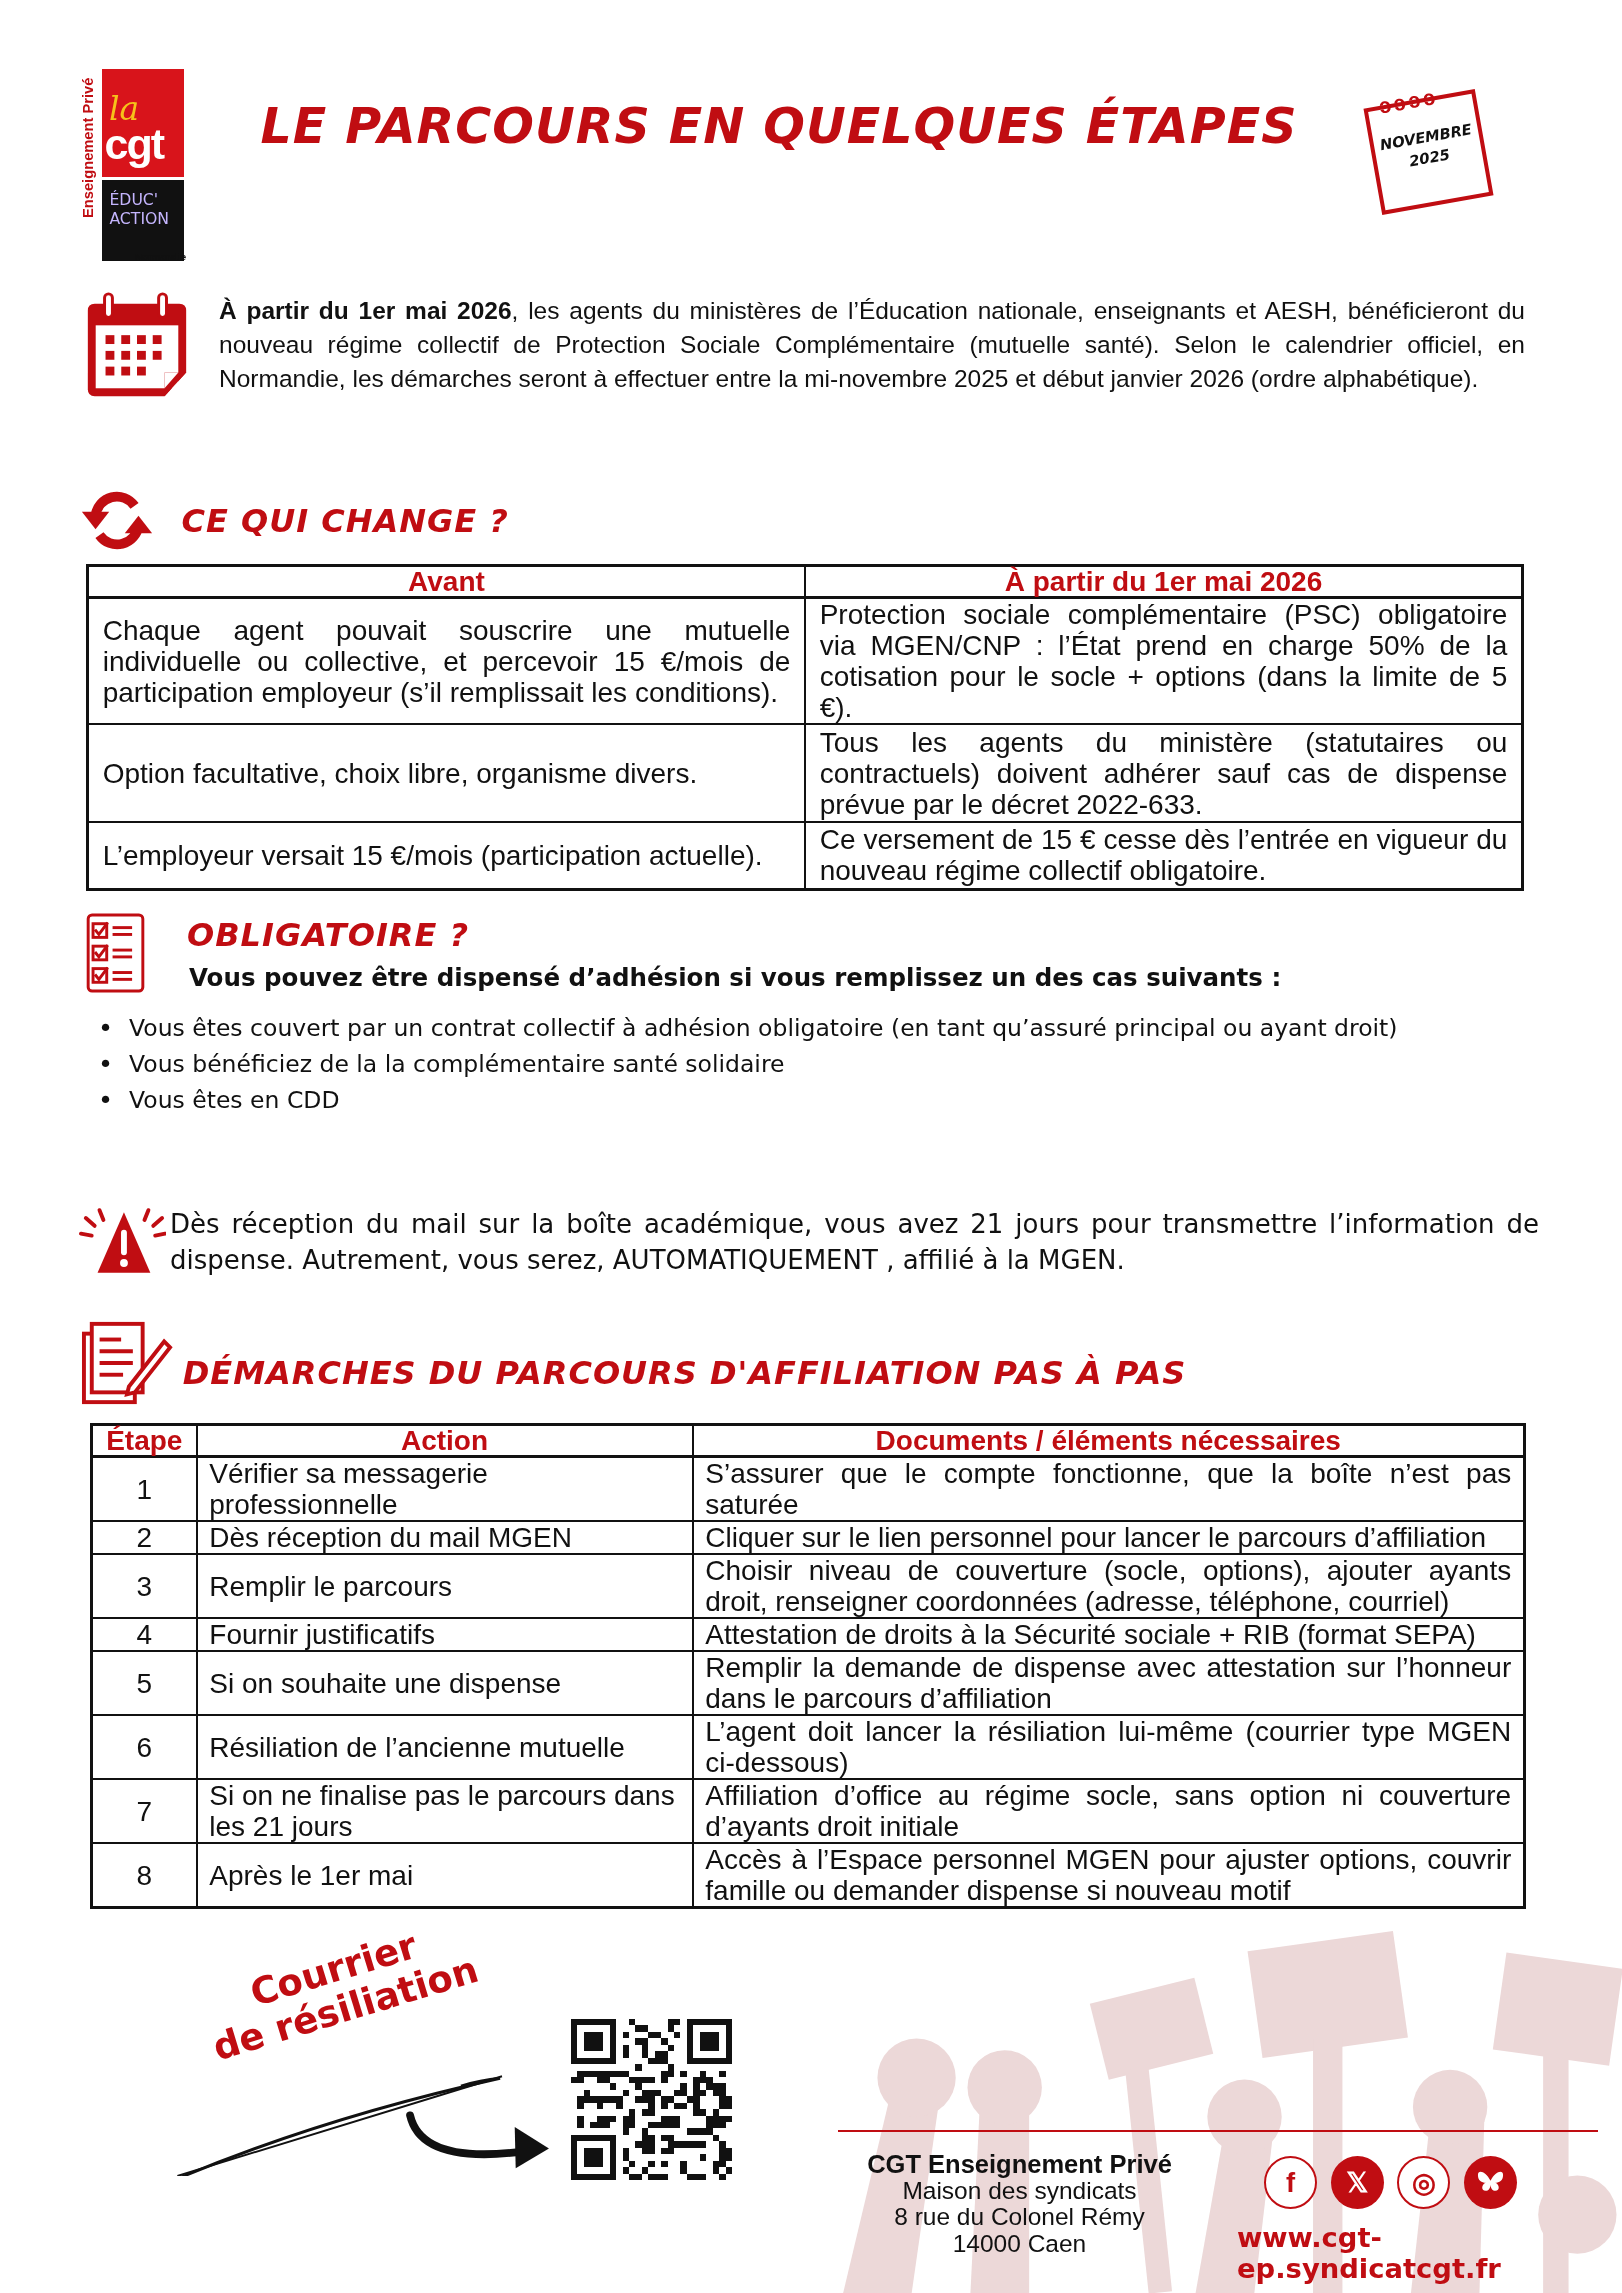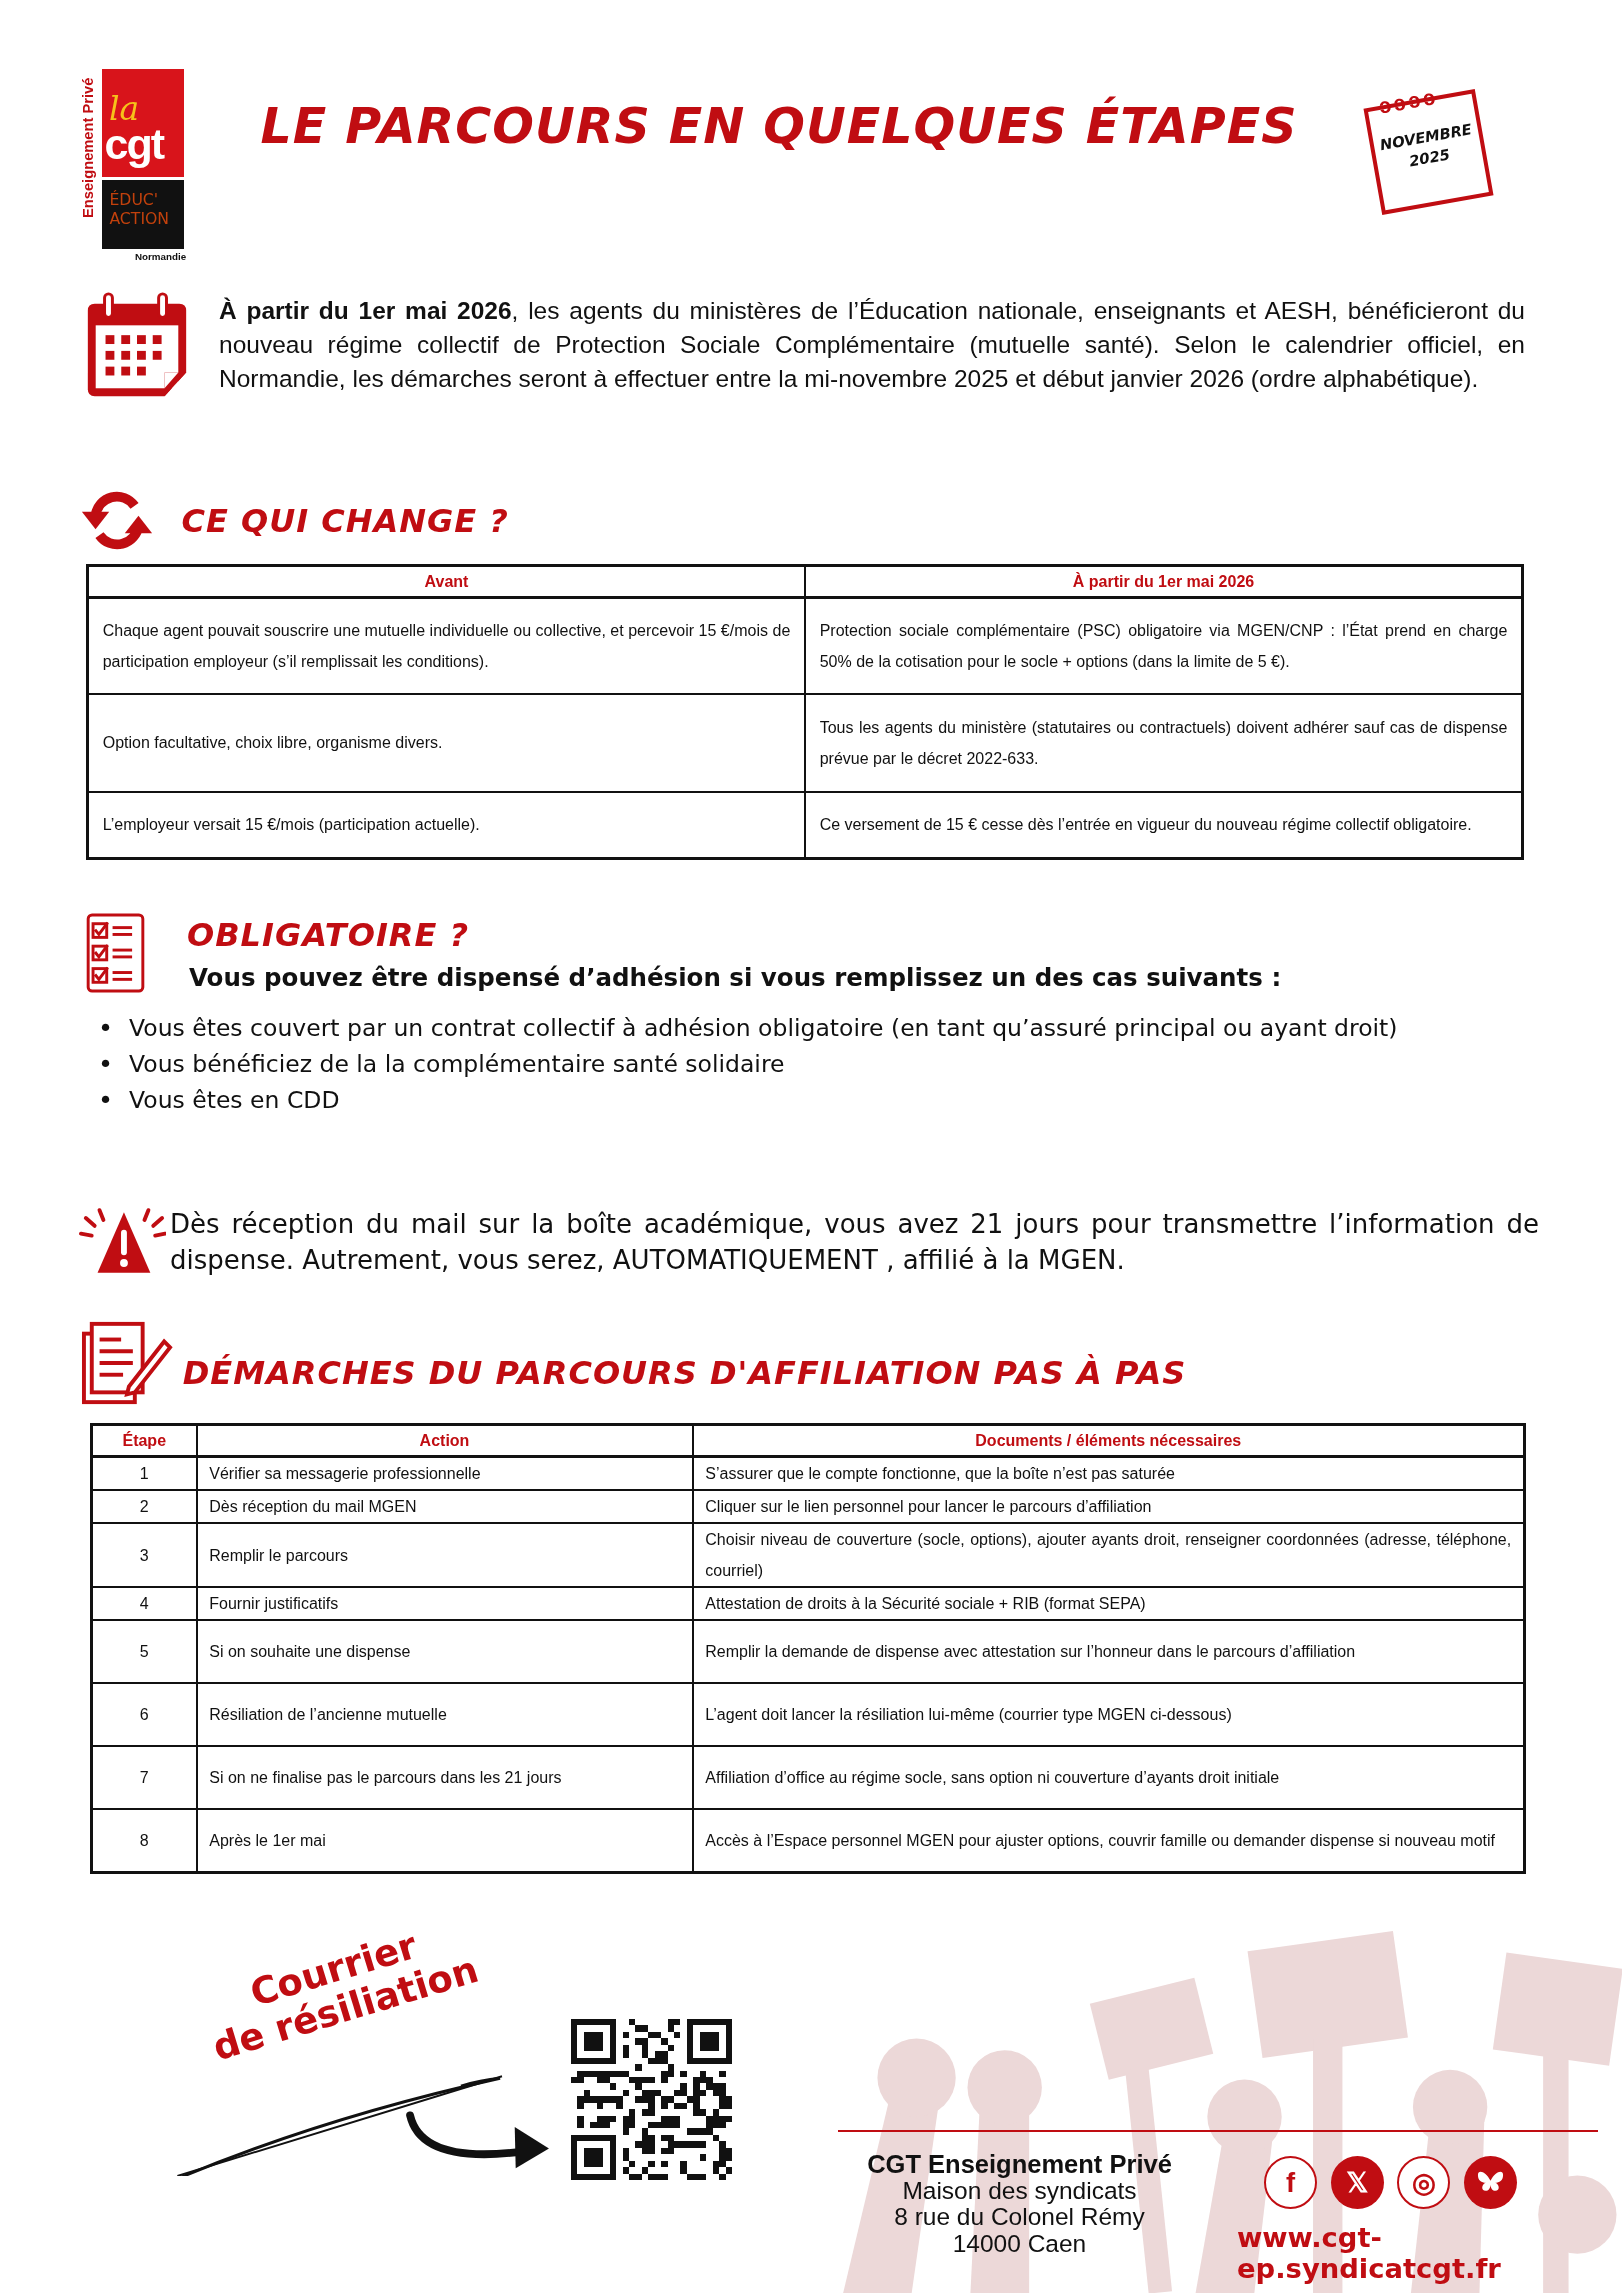--- a/index.html
+++ b/index.html
@@ -9,21 +9,21 @@
 
   
   #bg-deco { position: absolute; left: 823px; top: 1921px; width: 799px; height: 372px; z-index: 0; }
 
   
   #logo { position: absolute; left: 80px; top: 69px; width: 108px; height: 186px; }
   #logo .side { position: absolute; left: 0; top: 0; width: 19.6px; height: 157px; writing-mode: vertical-rl; transform: rotate(180deg); font-size: 14.7px; font-weight: bold; color: #c00d12; text-align: center; font-family: "Liberation Sans", sans-serif; }
   #logo .redbox { position: absolute; left: 21.6px; top: 0; width: 82px; height: 108px; background: #d8141b; }
   #logo .la { position: absolute; left: 29px; top: 19.6px; font-family: "DejaVu Serif", serif; font-style: italic; color: #f6c21a; font-size: 33px; }
   #logo .cgt { position: absolute; left: 24.5px; top: 51px; color: #fff; font-weight: bold; font-size: 43px; letter-spacing: -2px; font-family: "Liberation Sans", sans-serif; }
-  #logo .blackbox { position: absolute; left: 21.6px; top: 111px; width: 82px; height: 69px; background: #111; color: #c2410c; font-size: 15.7px; line-height: 19.6px; padding: 9.8px 0 0 7.8px; font-family: "DejaVu Sans", sans-serif; }
+  #logo .blackbox { position: absolute; left: 21.6px; top: 111px; width: 82px; height: 81px; background: #111; color: #c4b5fd; font-size: 15.7px; line-height: 19.6px; padding: 9.8px 0 0 7.8px; font-family: "DejaVu Sans", sans-serif; }
   #logo .norm { position: absolute; left: 55px; top: 182px; font-size: 9.8px; font-weight: bold; color: #111; }
 
   
   #title { position: absolute; left: 225px; top: 88px; width: 1108px; text-align: center; }
   #title div { font-family: "DejaVu Sans", sans-serif; font-weight: bold; font-style: italic; color: #c00d12; font-size: 49px; line-height: 78px; letter-spacing: 1px; text-transform: uppercase; }
 
   
   #date-sticker { position: absolute; left: 1372px; top: 98px; width: 113px; height: 108px; border: 4.9px solid #c00d12; transform: rotate(-10deg); background: #fff; text-align: center; padding-top: 23.5px; }
   #date-sticker .rings { position: absolute; left: 11.8px; top: -15.7px; font-size: 21.6px; color: #c00d12; letter-spacing: 2.9px; font-weight: bold; }
   #date-sticker div.t { font-size: 14.7px; font-weight: bold; font-family: "DejaVu Sans", sans-serif; font-style: italic; line-height: 21.6px; }
@@ -31,21 +31,21 @@
   
   #intro-icon { position: absolute; left: 78px; top: 286px; width: 118px; height: 118px; }
   #intro { position: absolute; left: 219px; top: 294px; width: 1306px; font-size: 24.5px; line-height: 34px; text-align: justify; }
 
   
   .sec-head { position: absolute; display: flex; align-items: center; }
   .sec-head .hand { font-size: 32px; }
 
   
   table { border-collapse: collapse; position: absolute; background: #fff; z-index: 1; }
-  td, th { border: 2px solid #111; font-size: 16px; line-height: 31px; vertical-align: middle; }
+  td, th { border: 2px solid #111; font-size: 28px; line-height: 31px; vertical-align: middle; }
   th { color: #c00d12; font-weight: bold; text-align: center; border-bottom: 3.9px solid #111; line-height: 29px; }
   #change-table { left: 86px; top: 564px; width: 1438px; border: 3.9px solid #111; }
   #change-table td { padding: 0 13.7px; text-align: justify; }
   #steps-table { left: 90px; top: 1423px; width: 1436px; border: 3.9px solid #111; }
   #steps-table td { padding: 0 11.8px; text-align: left; }
   #steps-table td.num { text-align: center; width: 105px; padding: 0; }
   #steps-table td.act { width: 496px; }
   #steps-table td.doc { text-align: justify; margin-left: 40px; }
 
   

